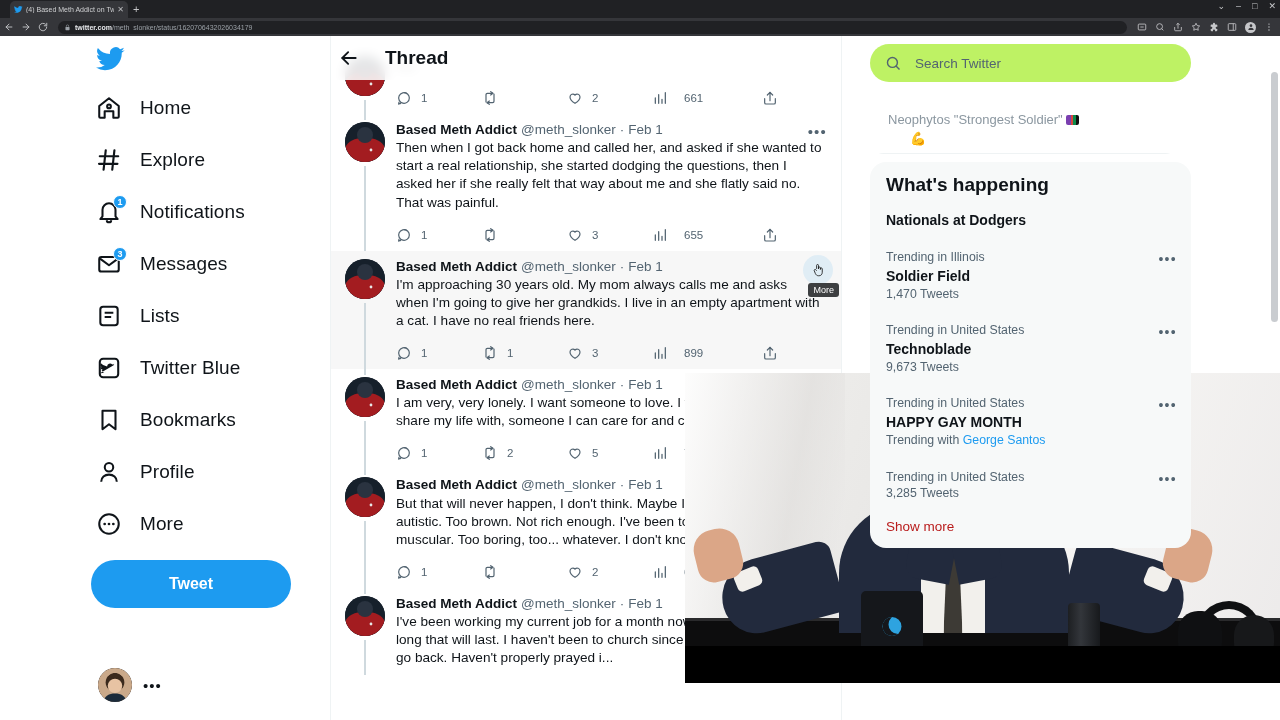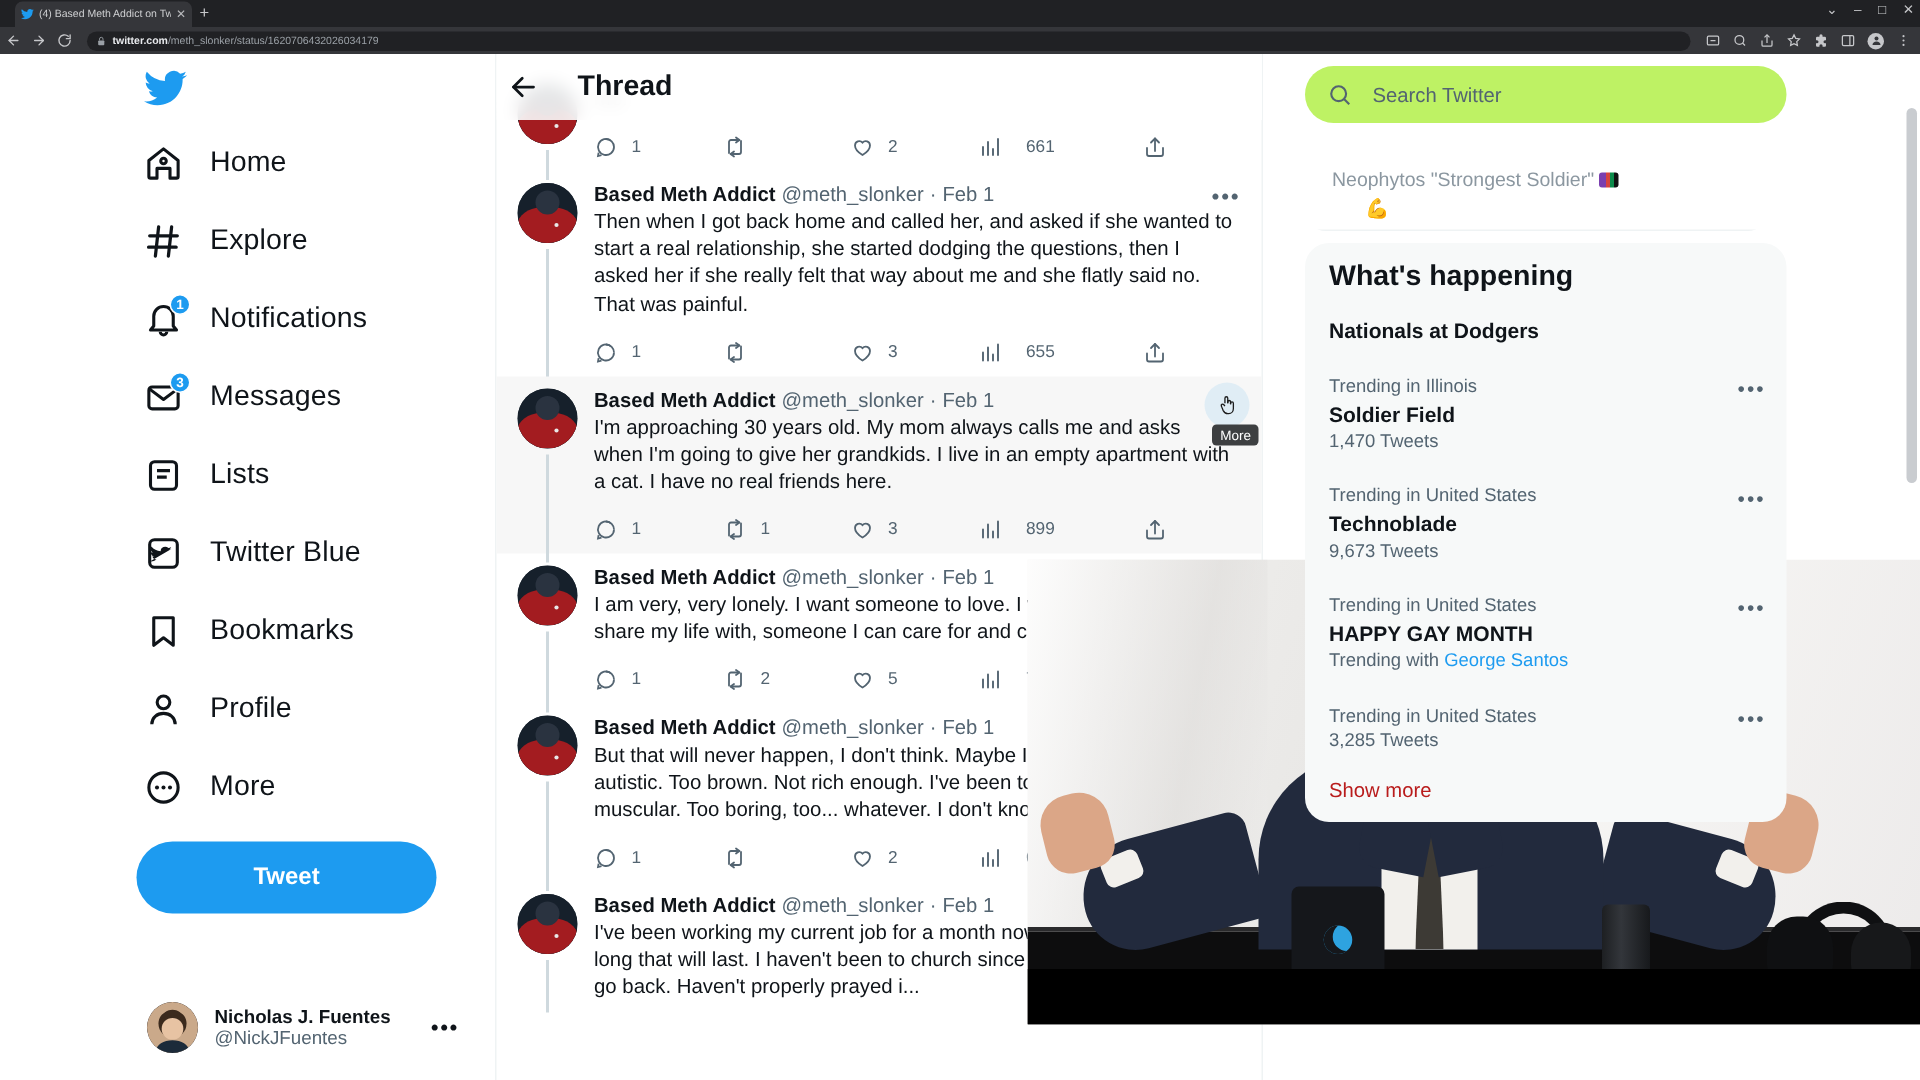--- a/index.html
+++ b/index.html
@@ -390,24 +390,20 @@
       <div class="account">
         <div class="acct-av">
           <svg viewBox="0 0 40 40" width="34" height="34">
               <circle cx="20" cy="20" r="20" fill="#caa98a"></circle>
               <path d="M20 7c7 0 11 4 11 10 0 6-5 11-11 11S9 23 9 17C9 11 13 7 20 7z" fill="#3b2a1d"></path>
               <circle cx="20" cy="21" r="8.5" fill="#e7c3a3"></circle>
               <path d="M10.5 14c1-5 5-8 9.5-8s8.5 3 9.5 8c-3-2.5-6-3.5-9.5-3.5S13.5 11.5 10.5 14z" fill="#3b2a1d"></path>
               <path d="M6 40c1.5-7 7-10 14-10s12.5 3 14 10z" fill="#1c2b3a"></path>
             </svg>
         </div>
-        <div class="acct-names">
-          <div class="acct-name">Nicholas J. Fuentes</div>
-          <div class="acct-handle">@NickJFuentes</div>
-        </div>
         <div class="acct-dots">•••</div>
       </div>
     </nav>
 
     <main class="center">
       <div class="feed">
 
         <article class="tweet truncated-top">
           <div class="t-avcol">
             <div class="t-av">

